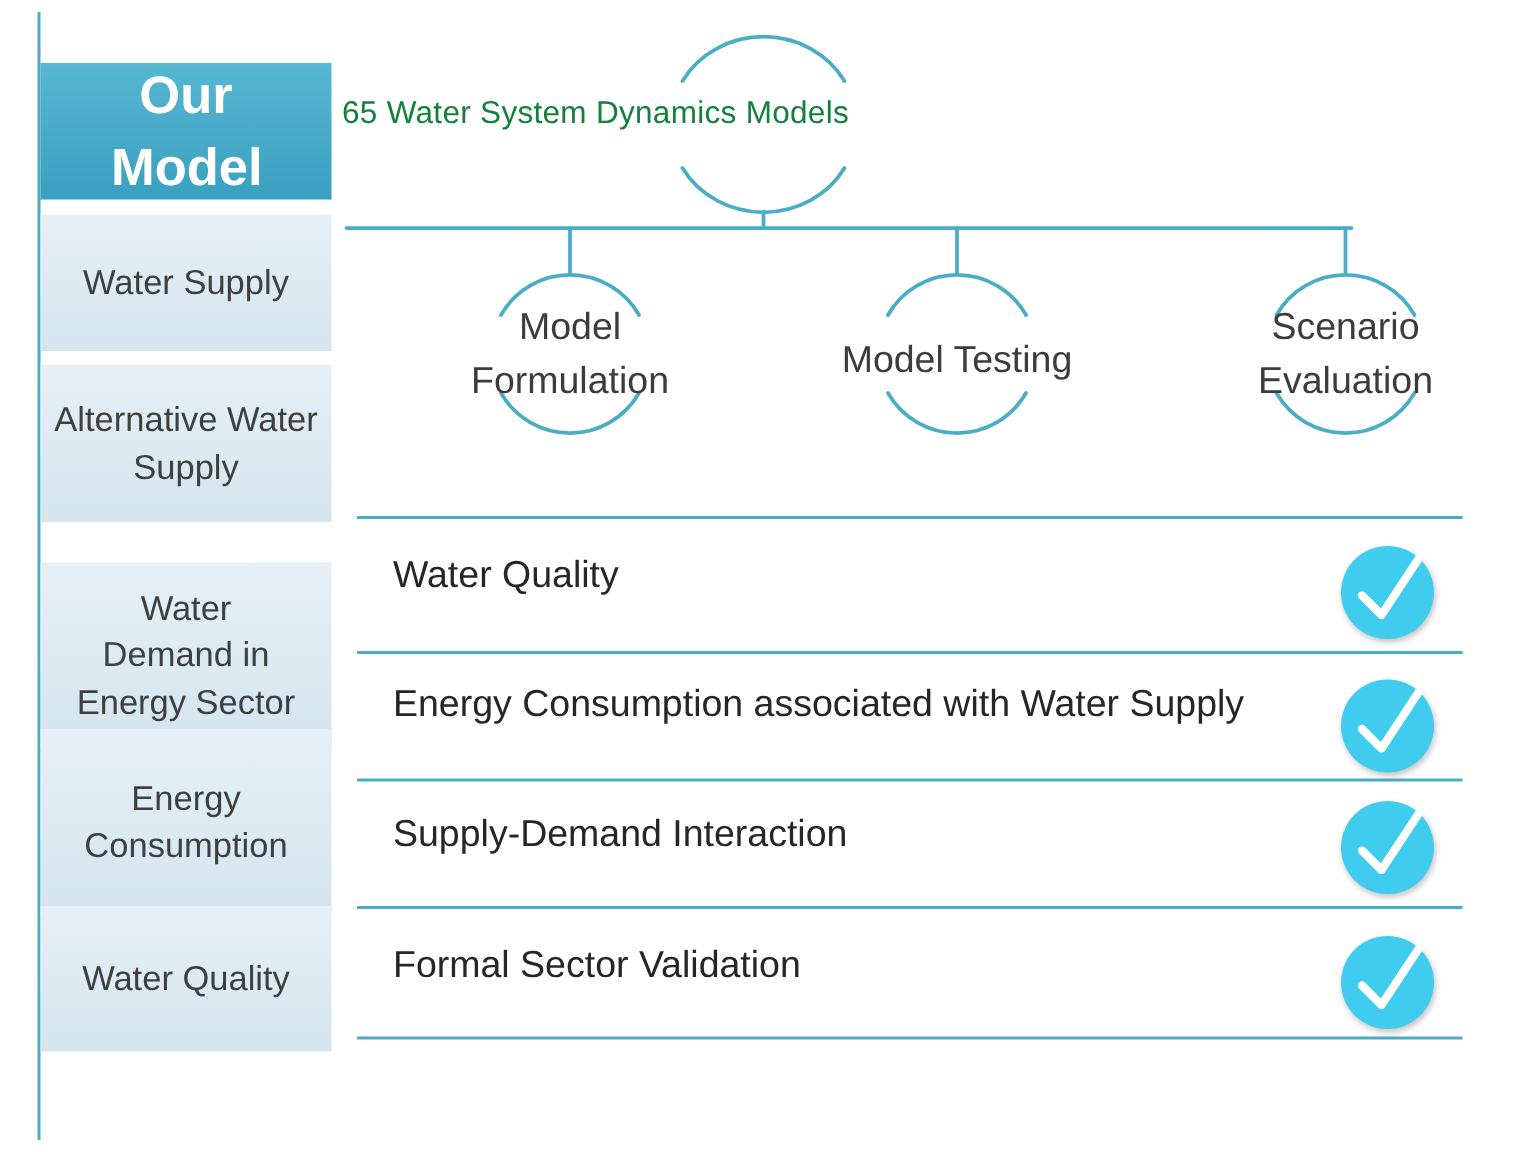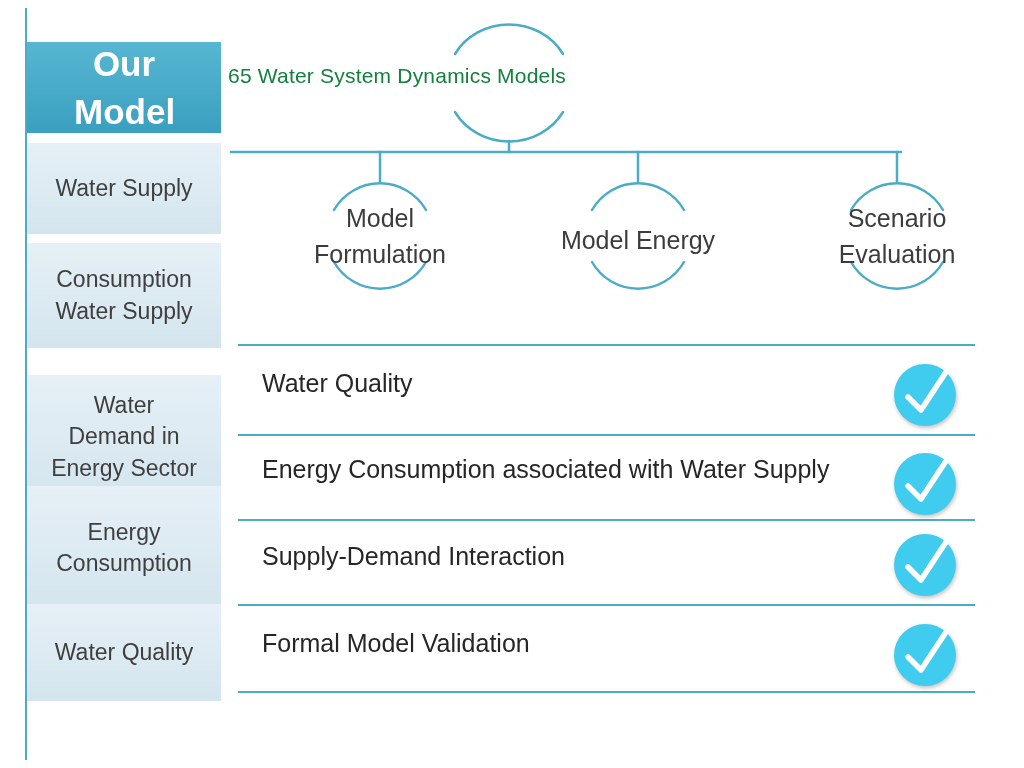--- a/index.html
+++ b/index.html
@@ -85,21 +85,21 @@
 
   <div class="left-rule"></div>
 
   <div class="sb-item sb0">
     <span>Our Model</span>
   </div>
   <div class="sb-item sb1">
     <span>Water Supply</span>
   </div>
   <div class="sb-item sb2">
-    <span>Consumption Water Supply</span>
+    <span>Alternative Water Supply</span>
   </div>
   <div class="sb-item sb3">
     <span>Water Demand in Energy Sector</span>
   </div>
   <div class="sb-item sb4">
     <span>Energy Consumption</span>
   </div>
   <div class="sb-item sb5">
     <span>Water Quality</span>
   </div>
@@ -128,36 +128,36 @@
 
       <path d="M851,210 A53,53 0 0 1 943,210"></path>
       <path d="M851,262 A53,53 0 0 0 943,262"></path>
     </g>
   </svg>
 
   <div class="node n0">
     <span>Model Formulation</span>
   </div>
   <div class="node n1">
-    <span>Model Energy</span>
+    <span>Model Testing</span>
   </div>
   <div class="node n2">
     <span>Scenario Evaluation</span>
   </div>
 
   <div class="hr hr0"></div>
   <div class="hr hr1"></div>
   <div class="hr hr2"></div>
   <div class="hr hr3"></div>
   <div class="hr hr4"></div>
 
   <div class="row-text r0">Water Quality</div>
   <div class="row-text r1">Energy Consumption associated with Water Supply</div>
   <div class="row-text r2">Supply-Demand Interaction</div>
-  <div class="row-text r3">Formal Model Validation</div>
+  <div class="row-text r3">Formal Sector Validation</div>
 
   <div class="check c0">
     <svg width="62" height="62" viewBox="0 0 62 62">
         <path d="M14,33 L27,46 L54,5" fill="none" stroke="#ffffff" stroke-width="5.5" stroke-linecap="round" stroke-linejoin="round"></path>
       </svg>
   </div>
   <div class="check c1">
     <svg width="62" height="62" viewBox="0 0 62 62">
         <path d="M14,33 L27,46 L54,5" fill="none" stroke="#ffffff" stroke-width="5.5" stroke-linecap="round" stroke-linejoin="round"></path>
       </svg>

